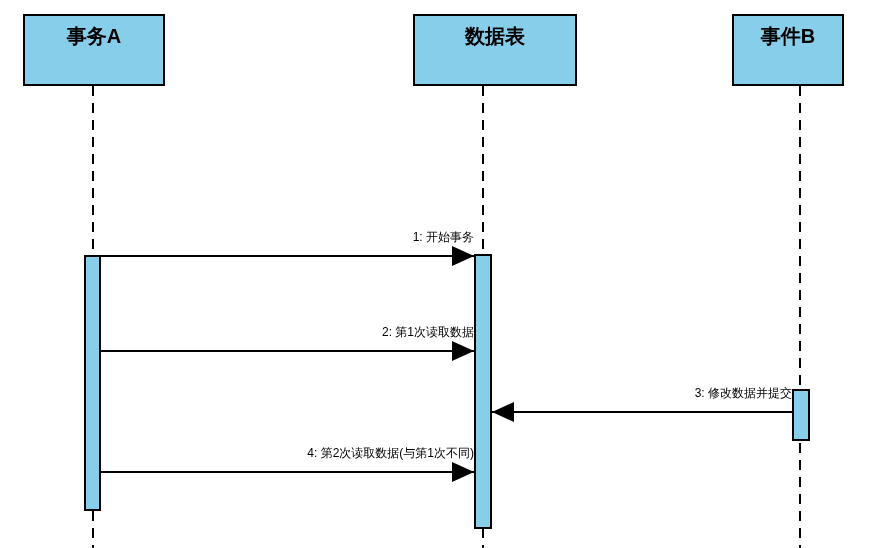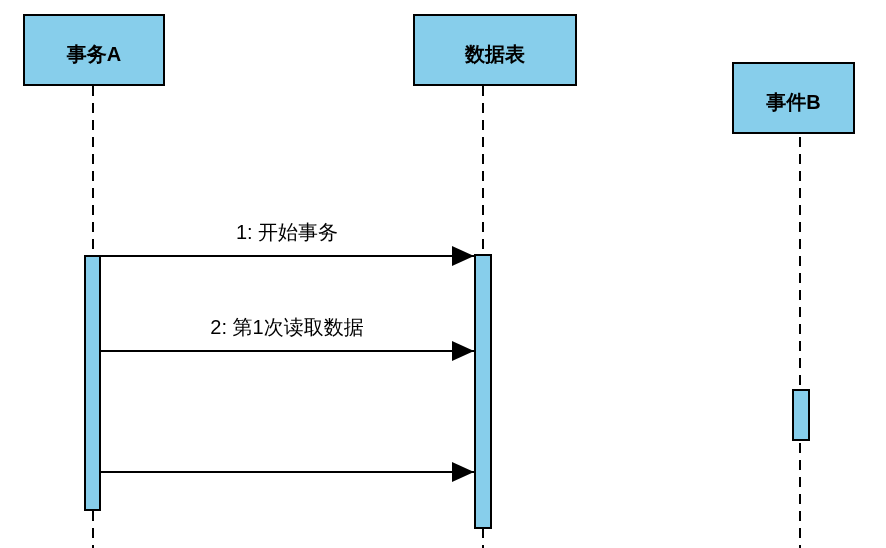--- a/index.html
+++ b/index.html
@@ -17,28 +17,28 @@
   }
   
   .actor-box {
     position: absolute;
     top: 14px;
     height: 72px;
     background: #87CEEB;
     border: 2px solid #000000;
     box-sizing: border-box;
     text-align: center;
-    padding-top: 25px;
+    padding-top: 7px;
     font-size: 20px;
     font-weight: 700;
     color: #000000;
   }
   .actor-a { left: 23px;  width: 142px; }
   .actor-b { left: 413px; width: 164px; }
-  .actor-c { left: 732px; width: 123px; margin-top: 48px; }
+  .actor-c { left: 732px; width: 112px; }
 
   
   .lifeline {
     position: absolute;
     top: 86px;
     width: 2px;
     height: 462px;
     background: repeating-linear-gradient(
       to bottom,
       #000000 0px, #000000 10px,
@@ -68,22 +68,22 @@
   .msg-1 { left: 100px; top: 219px; width: 374px; }
   .msg-2 { left: 100px; top: 314px; width: 374px; text-decoration: underline; }
   .msg-3 { left: 492px; top: 375px; width: 300px; }
   .msg-4 { left: 100px; top: 435px; width: 374px; }
 
   .msg-label {
     position: absolute;
     left: 0;
     right: 0;
     bottom: 11px;
-    text-align: center;
-    font-size: 20px;
+    text-align: right;
+    font-size: 12px;
     font-weight: 400;
     color: #000000;
     white-space: nowrap;
   }
   .msg-line {
     position: absolute;
     left: 0;
     right: 0;
     bottom: 0;
     height: 2px;
@@ -134,19 +134,25 @@
     <div class="msg-line"></div>
     <div class="arrowhead right"></div>
   </div>
 
   <div class="message msg-2">
     <div class="msg-label">2: 第1次读取数据</div>
     <div class="msg-line"></div>
     <div class="arrowhead right"></div>
   </div>
 
+  <div class="message msg-3">
+    <div class="msg-label">3: 修改数据并提交</div>
+    <div class="msg-line"></div>
+    <div class="arrowhead left"></div>
+  </div>
 
   <div class="message msg-4">
+    <div class="msg-label">4: 第2次读取数据(与第1次不同)</div>
     <div class="msg-line"></div>
     <div class="arrowhead right"></div>
   </div>
 
 </div>
 
 </body></html>

